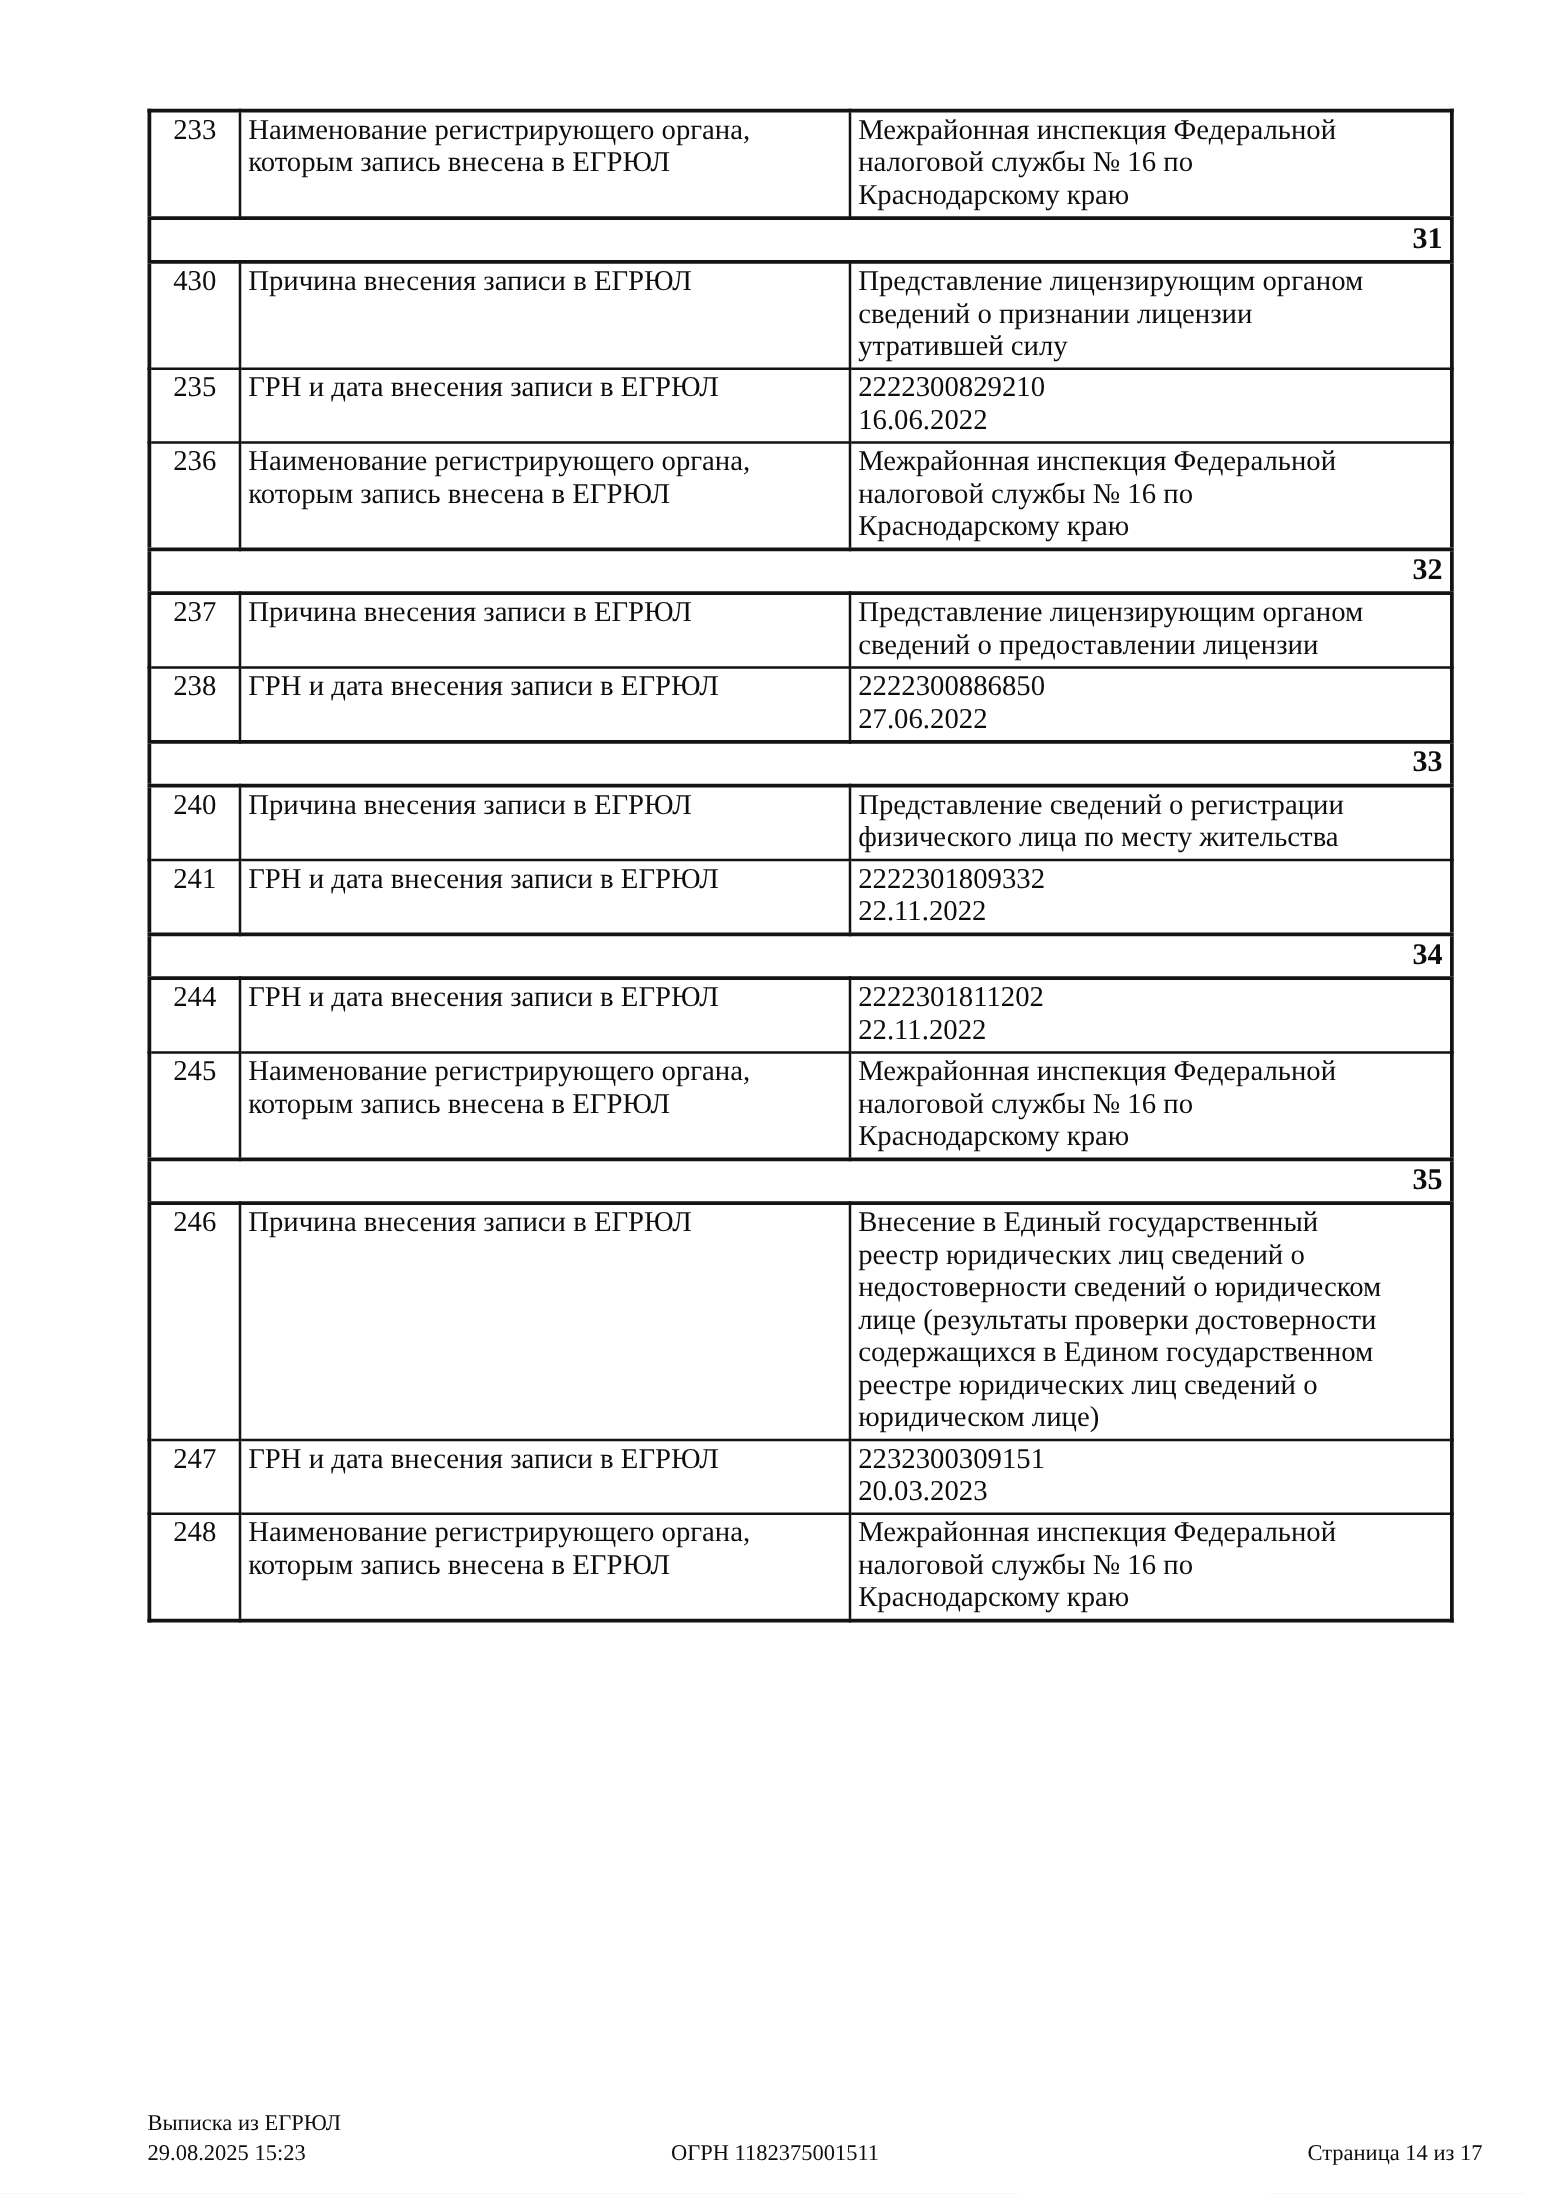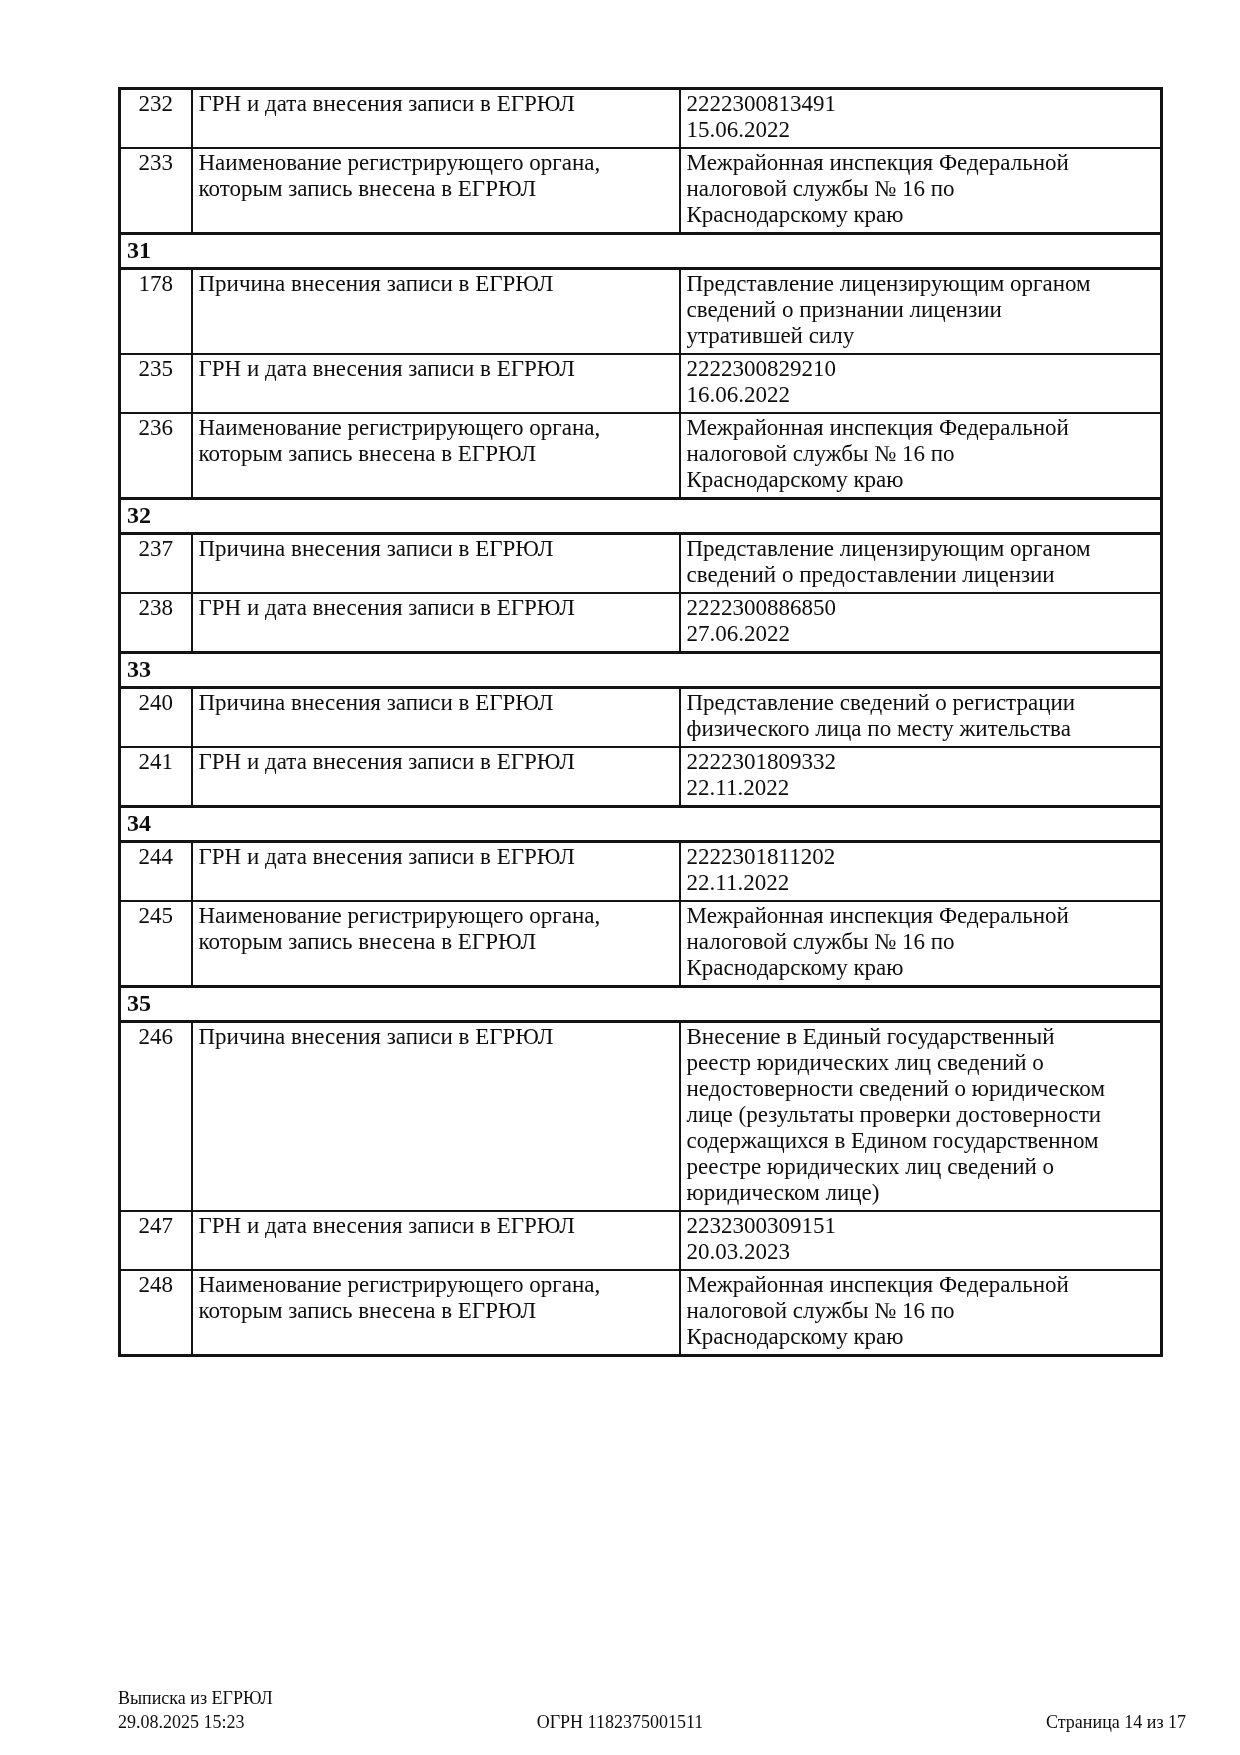--- a/index.html
+++ b/index.html
@@ -38,21 +38,21 @@
     text-align: center;
     padding-left: 2px;
     padding-right: 2px;
   }
   td.label-cell, td.value-cell {
     white-space: pre-line;
   }
   tr.section-row td {
     border-top: 3px solid #131313;
     border-bottom: 3px solid #131313;
-    text-align: left;
+    text-align: right;
     font-weight: bold;
     font-size: 24px;
     padding: 2px 6px 4px 6px;
   }
   .footer {
     position: absolute;
     left: 0;
     top: 1686px;
     width: 1240px;
     font-size: 18px;
@@ -83,38 +83,32 @@
 <div class="page">
 
   <table class="records">
     <colgroup>
       <col style="width:72px">
       <col style="width:488px">
       <col style="width:482px">
     </colgroup>
     <tbody>
         <tr>
-          <td class="num-cell">232</td>
-          <td class="label-cell">ГРН и дата внесения записи в ЕГРЮЛ</td>
-          <td class="value-cell">2222300813491
-15.06.2022</td>
-        </tr>
-        <tr>
           <td class="num-cell">233</td>
           <td class="label-cell">Наименование регистрирующего органа,
 которым запись внесена в ЕГРЮЛ</td>
           <td class="value-cell">Межрайонная инспекция Федеральной
 налоговой службы № 16 по
 Краснодарскому краю</td>
         </tr>
         <tr class="section-row">
           <td colspan="3">31</td>
         </tr>
         <tr>
-          <td class="num-cell">178</td>
+          <td class="num-cell">430</td>
           <td class="label-cell">Причина внесения записи в ЕГРЮЛ</td>
           <td class="value-cell">Представление лицензирующим органом
 сведений о признании лицензии
 утратившей силу</td>
         </tr>
         <tr>
           <td class="num-cell">235</td>
           <td class="label-cell">ГРН и дата внесения записи в ЕГРЮЛ</td>
           <td class="value-cell">2222300829210
 16.06.2022</td>

